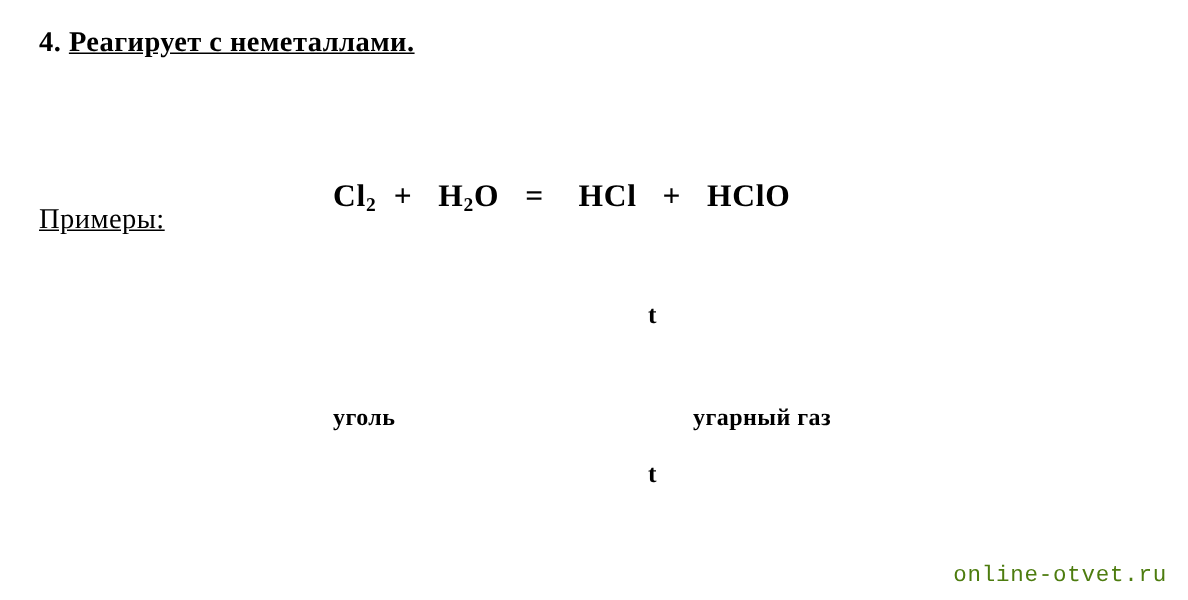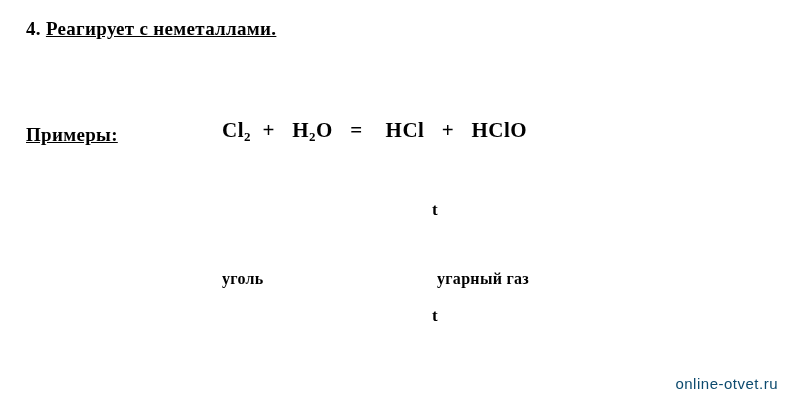--- a/index.html
+++ b/index.html
@@ -31,23 +31,23 @@
   }
   .heading .num {
     text-decoration: none;
   }
   .heading .txt {
     text-decoration: underline;
   }
   .examples-label {
     position: absolute;
     left: 26px;
-    top: 124px;
+    top: 136px;
     font-size: 19px;
-    font-weight: bold;
+    font-weight: normal;
     text-decoration: underline;
     letter-spacing: 0.3px;
   }
   .eq {
     position: absolute;
     font-size: 21px;
     font-weight: bold;
     white-space: pre;
     letter-spacing: 0.5px;
   }
@@ -67,28 +67,28 @@
   }
   .t-1 { left: 432px; top: 200px; }
   .t-2 { left: 432px; top: 306px; }
   .note {
     position: absolute;
     font-size: 16px;
     font-weight: bold;
     letter-spacing: 0.3px;
   }
   .note-coal { left: 222px; top: 270px; }
-  .note-gas { left: 437px; top: 270px; }
+  .note-gas { left: 462px; top: 270px; }
   .watermark {
     position: absolute;
     right: 14px;
     bottom: 8px;
     font-size: 15px;
-    font-family: Liberation Sans, sans-serif;
-    color: #0c4a6e;
+    font-family: Liberation Mono, monospace;
+    color: #4d7c0f;
     letter-spacing: 0.5px;
   }
 </style>
 </head>
 <body>
 
 <div id="page">
 
   <div class="heading">
     <span class="num">4.</span>

